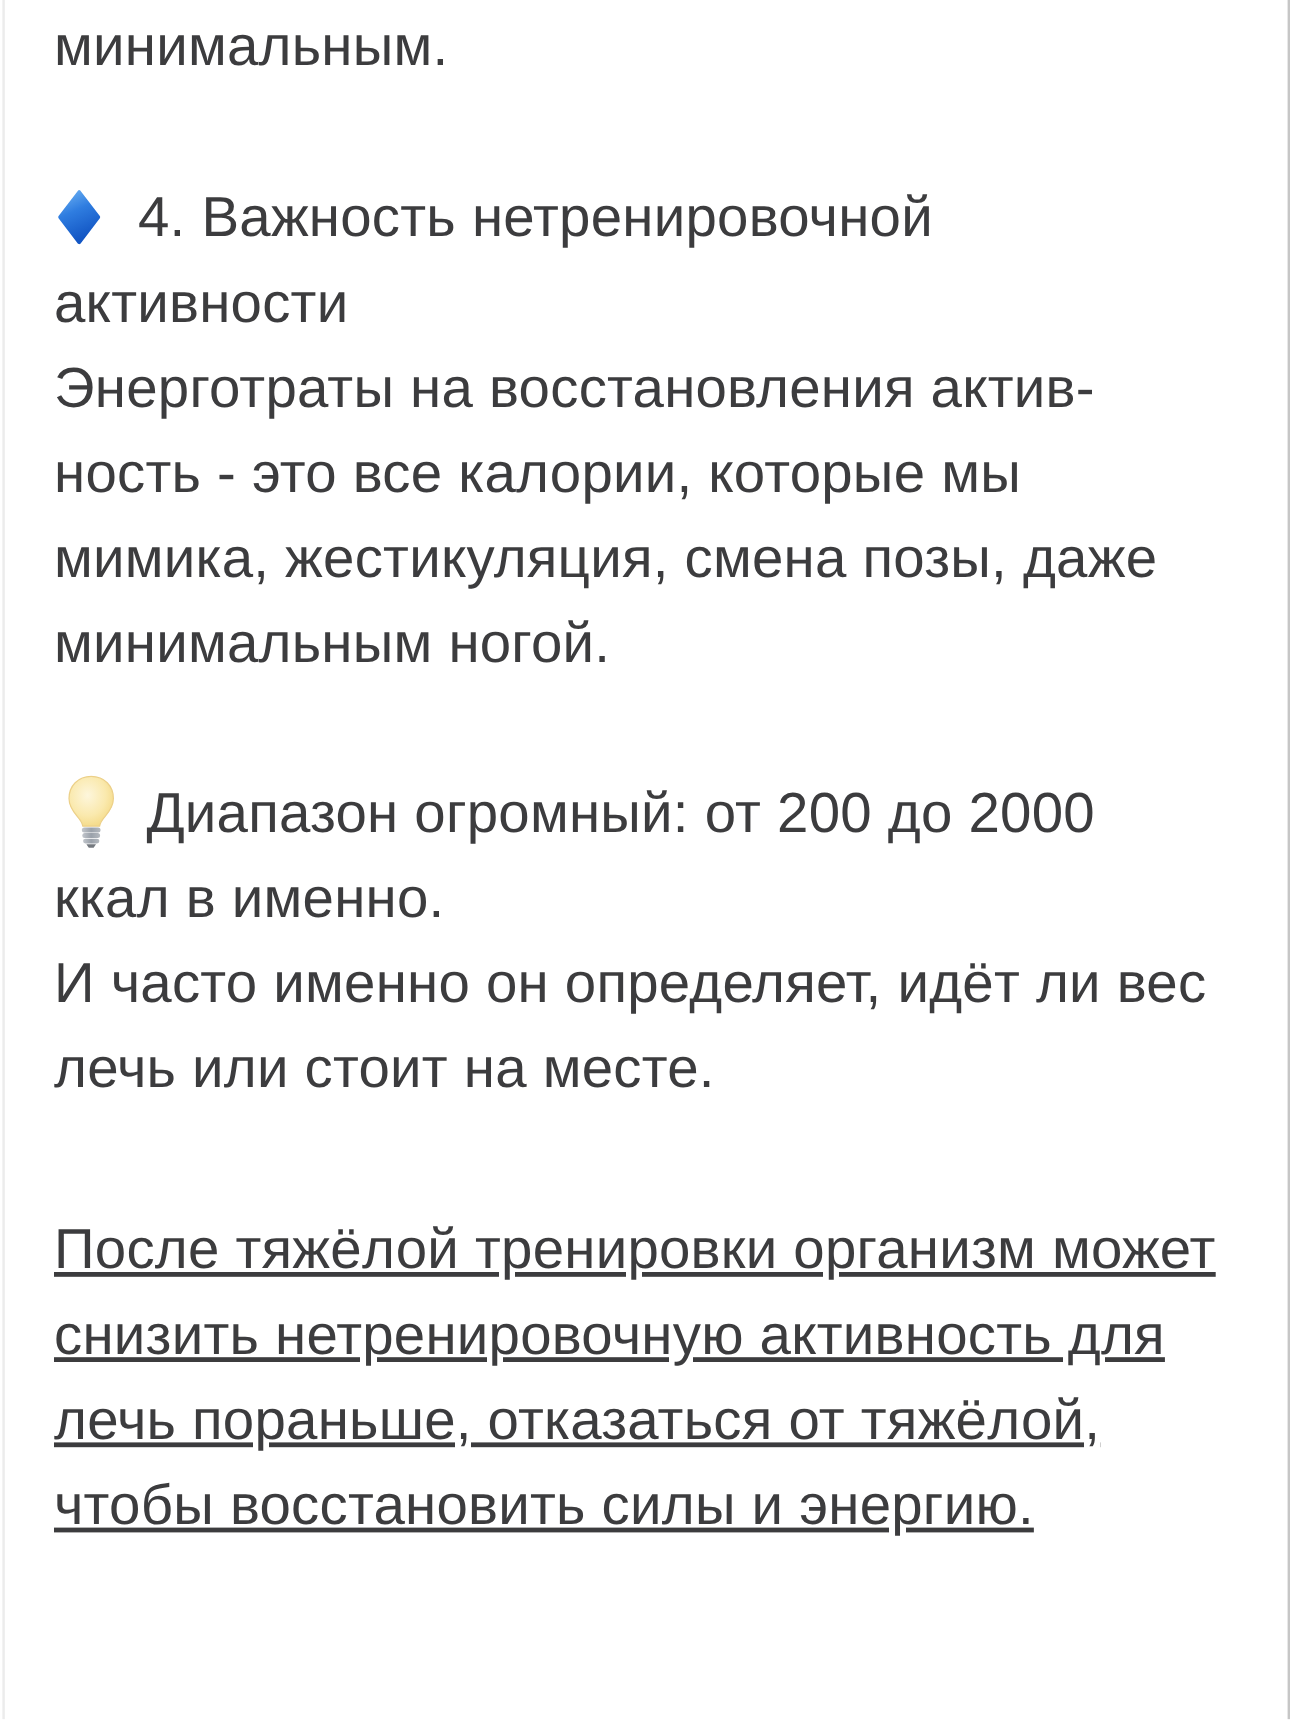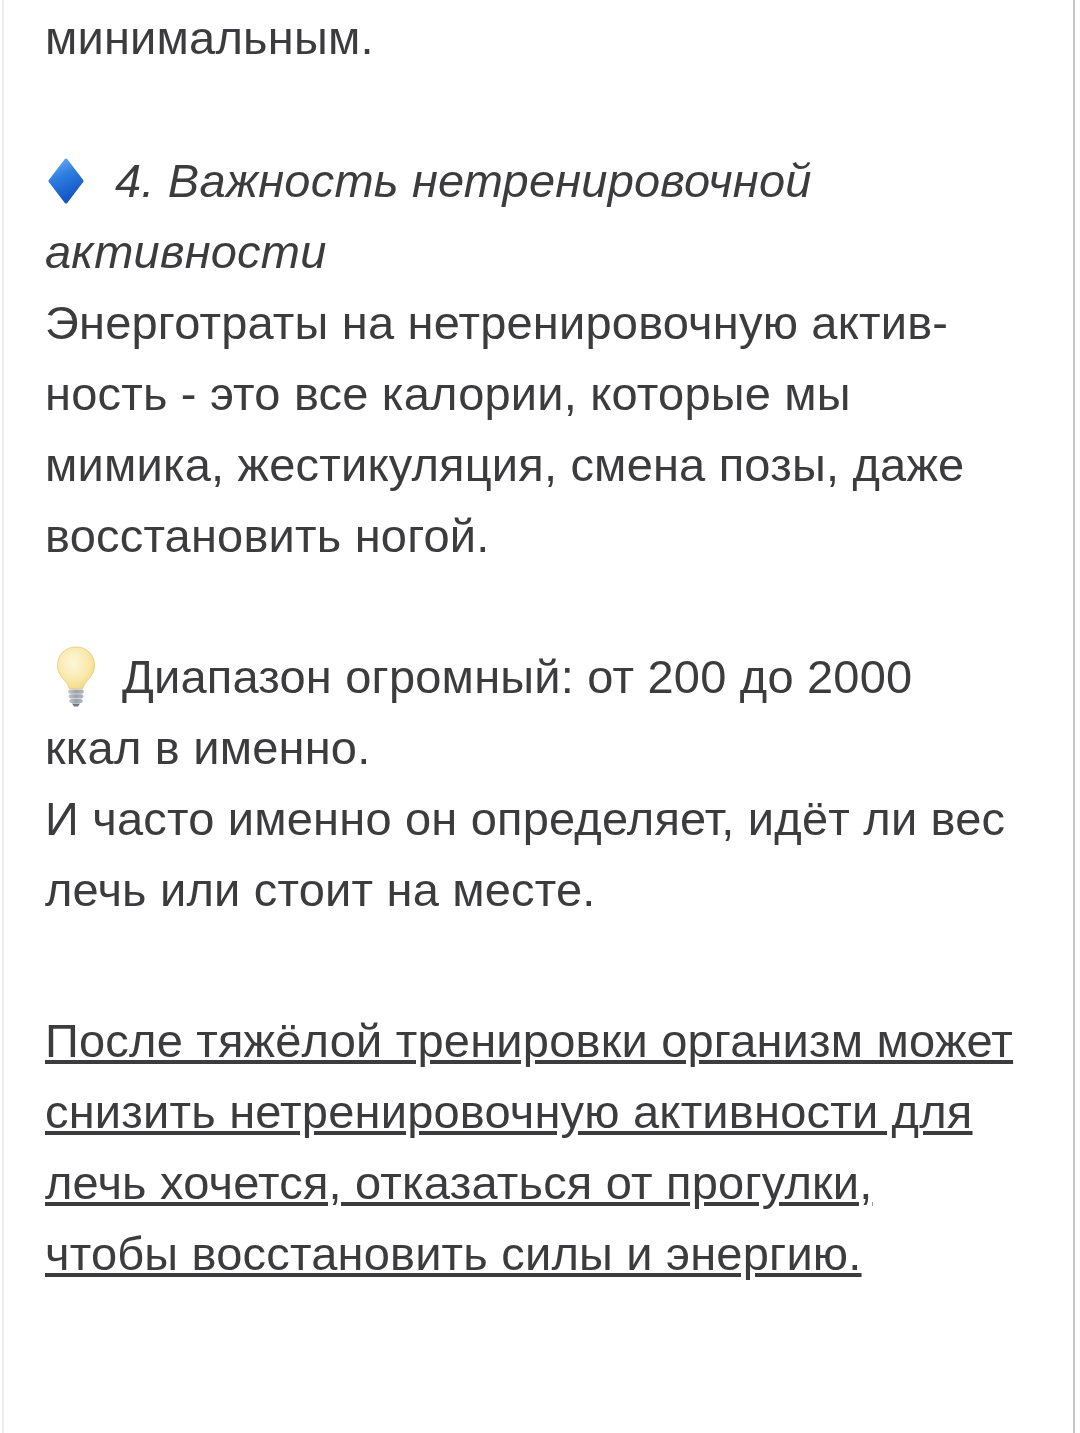--- a/index.html
+++ b/index.html
@@ -29,21 +29,21 @@
 
   .line {
     height: 71px;
     display: flex;
     align-items: center;
     font-size: 47px;
     letter-spacing: 0.2px;
     white-space: nowrap;
     font-weight: 400;
   }
-  .block-heading { margin-top: 72px; font-style: italic; }
+  .block-heading { margin-top: 72px; }
   .block-para2   { margin-top: 70px; }
   .block-para3   { margin-top: 80px; text-decoration: underline; }
 
   .emoji-diamond {
     display: inline-flex;
     width: 36px;
     height: 46px;
     margin-left: 3px;
     margin-right: 31px;
     flex: 0 0 auto;
@@ -81,24 +81,24 @@
           </defs>
           <path d="M18 2 L34 23 L18 44 L2 23 Z" fill="url(#dg)" stroke="url(#dg)" stroke-width="3" stroke-linejoin="round"></path>
         </svg>
       </span>
       <span>4. Важность нетренировочной</span>
     </div>
     <div class="line">активности</div>
   </div>
 
   <div class="block">
-    <div class="line">Энерготраты на нетренировочную актив-</div>
+    <div class="line">Энерготраты на восстановления актив-</div>
     <div class="line">ность - это все калории, которые мы</div>
     <div class="line">мимика, жестикуляция, смена позы, даже</div>
-    <div class="line">восстановить ногой.</div>
+    <div class="line">минимальным ногой.</div>
   </div>
 
   <div class="block block-para2">
     <div class="line">
       <span class="emoji-bulb">
         <svg width="42" height="62" viewBox="0 0 42 62" xmlns="http://www.w3.org/2000/svg">
           <defs>
             <radialGradient id="bg1" cx="0.42" cy="0.38" r="0.75">
               <stop offset="0" stop-color="#fdf6dc"></stop>
               <stop offset="0.55" stop-color="#fae9ad"></stop>
@@ -119,17 +119,17 @@
       </span>
       <span>Диапазон огромный: от 200 до 2000</span>
     </div>
     <div class="line">ккал в именно.</div>
     <div class="line">И часто именно он определяет, идёт ли вес</div>
     <div class="line">лечь или стоит на месте.</div>
   </div>
 
   <div class="block block-para3">
     <div class="line">После тяжёлой тренировки организм может</div>
-    <div class="line">снизить нетренировочную активности для</div>
-    <div class="line">лечь хочется, отказаться от прогулки,</div>
+    <div class="line">снизить нетренировочную активность для</div>
+    <div class="line">лечь пораньше, отказаться от тяжёлой,</div>
     <div class="line">чтобы восстановить силы и энергию.</div>
   </div>
 </div>
 
 </body></html>

